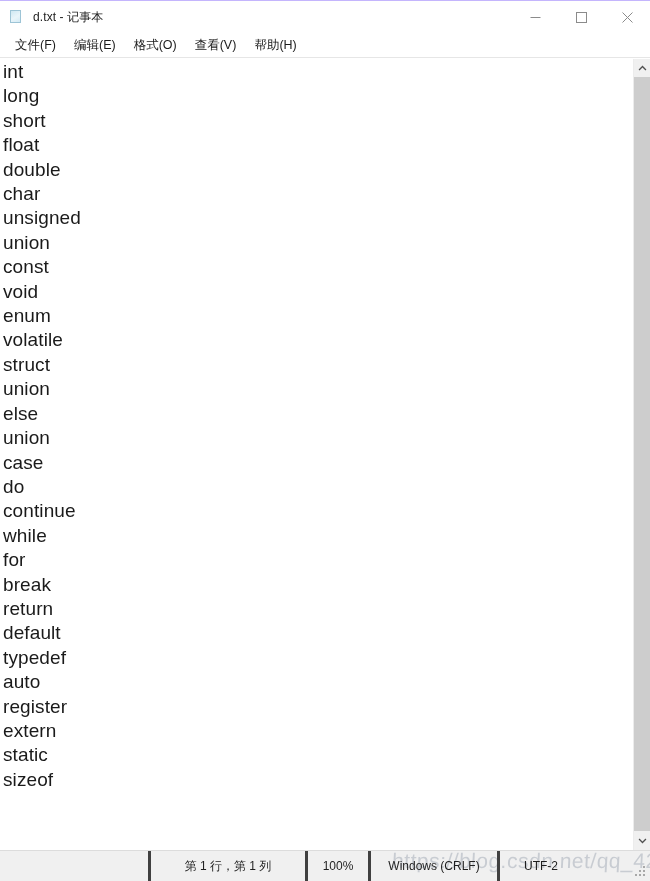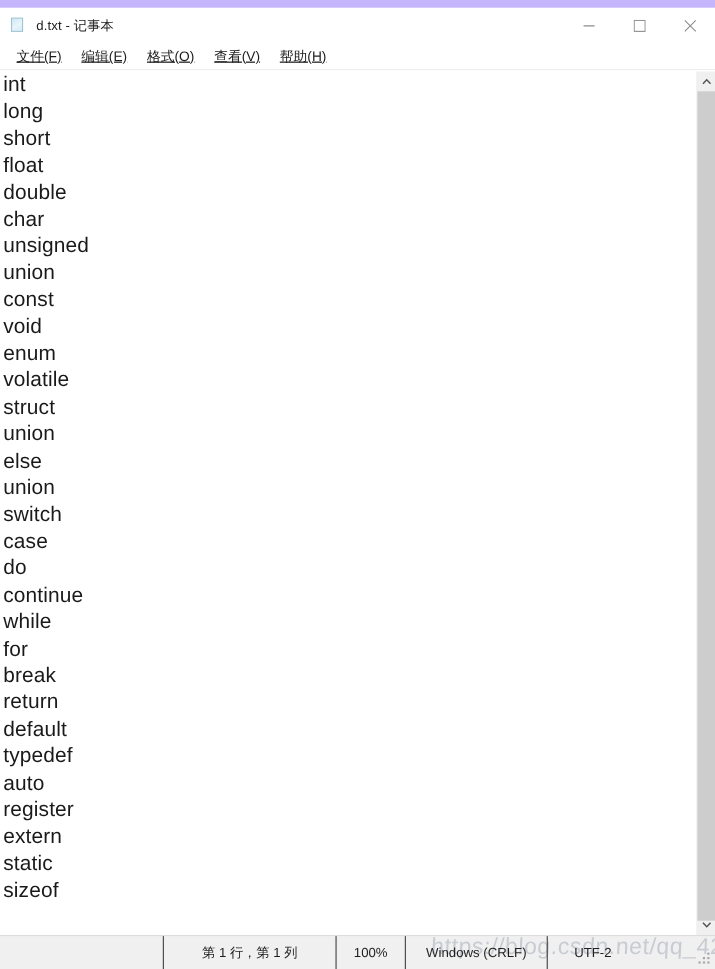--- a/index.html
+++ b/index.html
@@ -22,21 +22,21 @@
   }
 
   
   .titlebar {
     height: 32px;
     min-height: 32px;
     background: #ffffff;
     display: flex;
     align-items: center;
     position: relative;
-    border-top: 7px solid #c4b5fd;
+    border-top: 1px solid #c4b5fd;
   }
   .title-left {
     display: flex;
     align-items: center;
     padding-left: 9px;
     gap: 8px;
     flex: 1;
     min-width: 0;
   }
   .app-icon {
@@ -88,21 +88,20 @@
 
   
   .menubar {
     height: 24px;
     min-height: 24px;
     background: #ffffff;
     display: flex;
     align-items: center;
     padding-left: 6px;
     border-bottom: 1px solid #e6e6e6;
-    text-decoration: underline;
   }
   .menu-item {
     font-size: 12.5px;
     color: #1b1b1b;
     padding: 2px 9px 3px 9px;
     white-space: nowrap;
     line-height: 16px;
   }
 
   
@@ -174,21 +173,21 @@
     align-items: stretch;
     position: relative;
     font-size: 12px;
     color: #1f1f1f;
   }
   .sb-spacer { width: 148px; flex: 0 0 auto; }
   .sb-cell {
     display: flex;
     align-items: center;
     justify-content: center;
-    border-left: 1px solid #404040;
+    border-left: 3px solid #404040;
     box-sizing: border-box;
     white-space: nowrap;
     position: relative;
     z-index: 2;
   }
   .sb-cell.pos   { width: 157px; flex: 0 0 auto; }
   .sb-cell.zoom  { width: 63px;  flex: 0 0 auto; }
   .sb-cell.eol   { width: 129px; flex: 0 0 auto; }
   .sb-cell.enc   { width: 100px; flex: 0 0 auto; justify-content: flex-start; padding-left: 24px; }
   .sb-rest { flex: 1; }
@@ -271,21 +270,20 @@
         <div class="code-line">unsigned</div>
         <div class="code-line">union</div>
         <div class="code-line">const</div>
         <div class="code-line">void</div>
         <div class="code-line">enum</div>
         <div class="code-line">volatile</div>
         <div class="code-line">struct</div>
         <div class="code-line">union</div>
         <div class="code-line">else</div>
         <div class="code-line">union</div>
-        <div class="code-line">switch</div>
         <div class="code-line">case</div>
         <div class="code-line">do</div>
         <div class="code-line">continue</div>
         <div class="code-line">while</div>
         <div class="code-line">for</div>
         <div class="code-line">break</div>
         <div class="code-line">return</div>
         <div class="code-line">default</div>
         <div class="code-line">typedef</div>
         <div class="code-line">auto</div>

